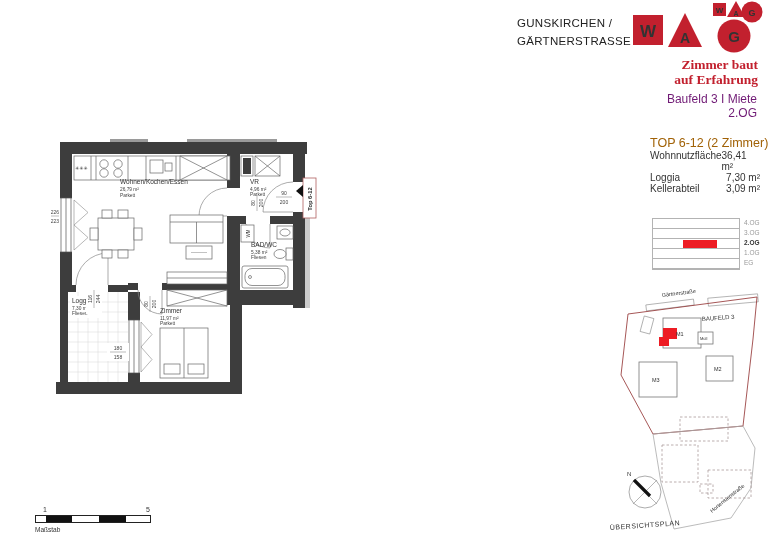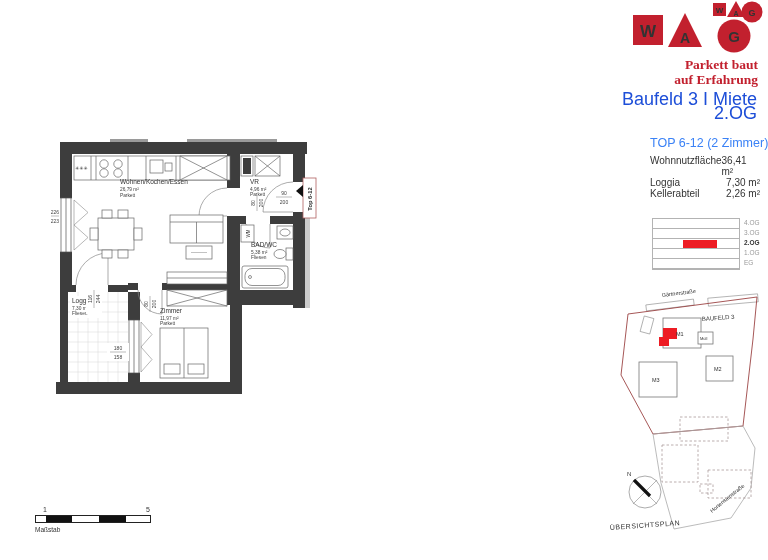--- a/index.html
+++ b/index.html
@@ -4,25 +4,25 @@
 <style>
   html,body{margin:0;padding:0;background:#fff;}
   #page{position:relative;width:768px;height:560px;background:#fff;overflow:hidden;
         font-family:"Liberation Sans",sans-serif;color:#2a2a2a;}
   .abs{position:absolute;}
 
   
   #location{left:517px;top:14px;font-size:11.5px;line-height:18px;letter-spacing:.3px;color:#222;}
   #slogan{right:10px;top:57px;text-align:right;font-family:"Liberation Serif",serif;
           font-weight:bold;font-size:13.5px;line-height:15px;}
-  #project{right:11px;top:92px;text-align:right;font-size:18px;line-height:14px;color:#1d4ed8;}
+  #project{right:11px;top:92px;text-align:right;font-size:12px;line-height:14px;color:#701a75;}
 
   
   #unit-info{left:650px;top:136px;width:110px;}
-  #unit-title{font-size:12.5px;color:#3b82f6;margin-bottom:5px;white-space:nowrap;}
+  #unit-title{font-size:12.5px;color:#a16207;white-space:nowrap;}
   .u-row{display:flex;justify-content:space-between;font-size:10px;line-height:11px;color:#333;}
 
   
   #floor-indicator{left:652px;top:218px;}
   #fi-box{position:relative;width:86px;height:50px;border:1px solid #b3b3b3;}
   .fi-row{height:9px;border-bottom:1px solid #b3b3b3;}
   .fi-row:last-child{border-bottom:none;}
   #fi-bar{position:absolute;left:30px;top:21px;width:34px;height:8px;}
   #fi-labels{position:absolute;left:92px;top:0;font-size:6.5px;line-height:10px;color:#999;}
   #fi-labels .active{font-weight:bold;color:#333;}
@@ -51,20 +51,24 @@
   .grid{stroke:#d4d4d4;stroke-width:0.5;}
   .site-bld{fill:#fff;stroke:#777;stroke-width:0.8;}
   .site-lbl{font-size:5.5px;fill:#333;}
   .dashed{fill:none;stroke:#a99;stroke-width:0.8;stroke-dasharray:2.5,2;}
 </style>
 </head>
 <body>
 
 <div id="page">
 
+  <div class="abs" id="location">
+    <div>GUNSKIRCHEN /</div>
+    <div>GÄRTNERSTRASSE</div>
+  </div>
 
   <svg class="abs" id="logo" style="left:630px;top:0;" width="138" height="56" viewBox="0 0 138 56">
     <g>
       <rect x="83" y="3" width="13" height="13" fill="#c2202e"></rect>
       <text x="89.5" y="12.5" text-anchor="middle" fill="#fff" font-size="8" font-weight="bold">W</text>
       <polygon points="97,17 115,17 106,1" fill="#c2202e"></polygon>
       <text x="106" y="15.5" text-anchor="middle" fill="#fff" font-size="7" font-weight="bold">A</text>
       <circle cx="122" cy="12" r="10.5" fill="#c2202e"></circle>
       <text x="122" y="15.5" text-anchor="middle" fill="#fff" font-size="9" font-weight="bold">G</text>
     </g>
@@ -72,42 +76,42 @@
       <rect x="3" y="15" width="30" height="30" fill="#c2202e"></rect>
       <text x="18" y="37" text-anchor="middle" fill="#fff" font-size="17" font-weight="bold">W</text>
       <polygon points="38,47 72,47 55,13" fill="#c2202e"></polygon>
       <text x="55" y="43" text-anchor="middle" fill="#fff" font-size="14" font-weight="bold">A</text>
       <circle cx="104" cy="36" r="16.5" fill="#c2202e"></circle>
       <text x="104" y="42" text-anchor="middle" fill="#fff" font-size="15" font-weight="bold">G</text>
     </g>
   </svg>
 
   <div class="abs" id="slogan" style="color:#c2202e;">
-    <div>Parkett baut</div>
+    <div>Zimmer baut</div>
     <div>auf Erfahrung</div>
   </div>
 
   <div class="abs" id="project">
     <div>Baufeld 3 I  Miete</div>
     <div>2.OG</div>
   </div>
 
   <div class="abs" id="unit-info">
     <div id="unit-title">TOP 6-12 (2 Zimmer)</div>
     <div class="u-row">
       <span>Wohnnutzfläche</span>
       <span>36,41 m²</span>
     </div>
     <div class="u-row">
       <span>Loggia</span>
       <span>7,30 m²</span>
     </div>
     <div class="u-row">
       <span>Kellerabteil</span>
-      <span>2,26 m²</span>
+      <span>3,09 m²</span>
     </div>
   </div>
 
   <div class="abs" id="floor-indicator">
     <div id="fi-box">
       <div class="fi-row"></div>
       <div class="fi-row"></div>
       <div class="fi-row"></div>
       <div class="fi-row"></div>
       <div class="fi-row"></div>

